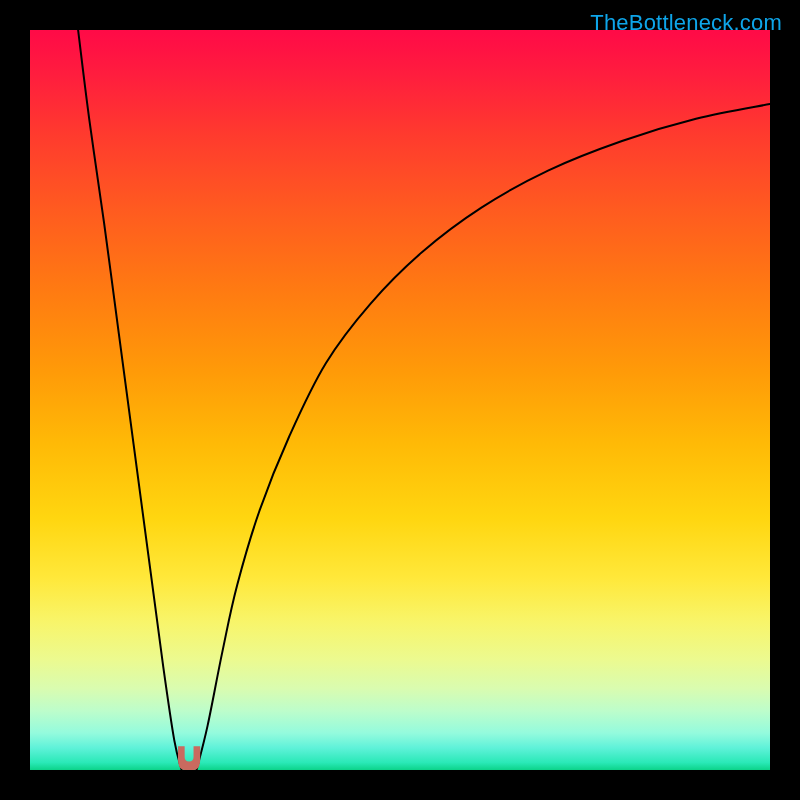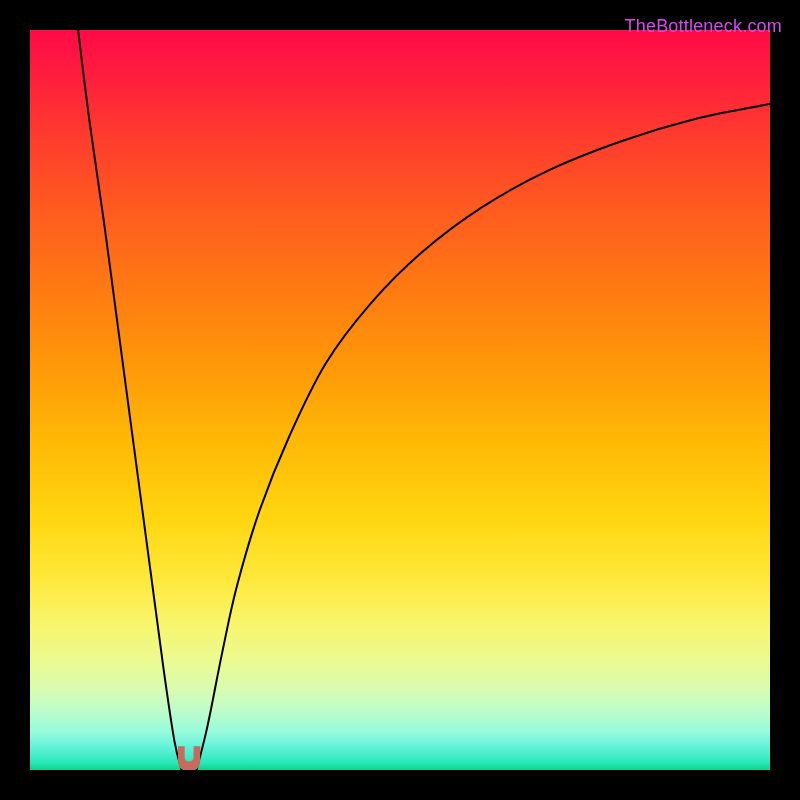--- a/index.html
+++ b/index.html
@@ -49,25 +49,25 @@
       #2ae9b7 99%,
       #0cd389 100%
     );
   }
   .curve {
     position: absolute;
     inset: 0;
   }
   .attribution {
     position: absolute;
-    top: 16px;
+    top: 10px;
     right: 18px;
     font-family: Arial, Helvetica, sans-serif;
-    font-size: 18px;
-    color: #d946ef;
+    font-size: 22px;
+    color: #0ea5e9;
     letter-spacing: 0.2px;
   }
 </style>
 </head>
 <body>
 
 <div class="frame">
   <div class="plot">
     <div class="gradient"></div>
     <svg class="curve" viewBox="0 0 740 740" preserveAspectRatio="none">

